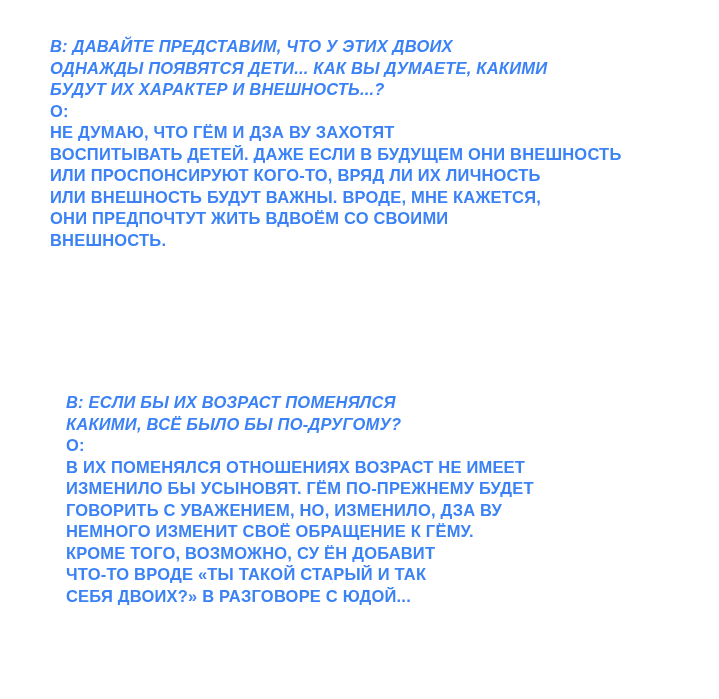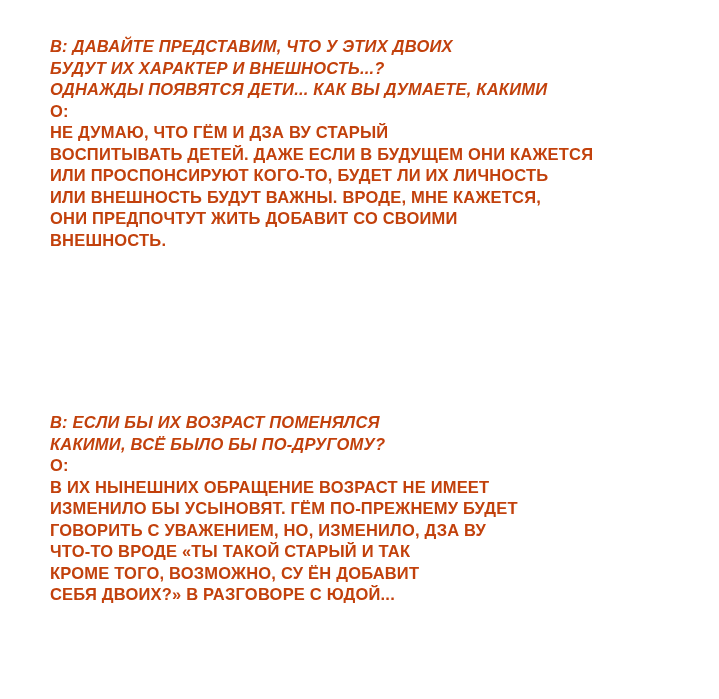--- a/index.html
+++ b/index.html
@@ -21,24 +21,24 @@
     width: 719px;
     height: 699px;
     background: #ffffff;
   }
   .qa-block {
     position: absolute;
     left: 50px;
     width: 640px;
   }
   #block-1 { top: 36px; }
-  #block-2 { top: 412px; }
+  #block-2 { top: 392px; margin-left: 16px; }
 
   .q-line, .a-line, .marker {
-    color: #c2410c;
+    color: #3b82f6;
     font-weight: bold;
     letter-spacing: 0.2px;
     white-space: pre;
   }
   .q-line {
     font-style: italic;
     font-size: 16.5px;
     line-height: 21.5px;
   }
   .marker {
@@ -59,43 +59,44 @@
   }
 </style>
 </head>
 <body>
 
 <div class="page">
 
   <div class="qa-block" id="block-1">
     <div class="question">
       <div class="q-line">B: ДАВАЙТЕ ПРЕДСТАВИМ, ЧТО У ЭТИХ ДВОИХ</div>
+      <div class="q-line">ОДНАЖДЫ ПОЯВЯТСЯ ДЕТИ... КАК ВЫ ДУМАЕТЕ, КАКИМИ</div>
       <div class="q-line">БУДУТ ИХ ХАРАКТЕР И ВНЕШНОСТЬ...?</div>
-      <div class="q-line">ОДНАЖДЫ ПОЯВЯТСЯ ДЕТИ... КАК ВЫ ДУМАЕТЕ, КАКИМИ</div>
     </div>
     <div class="marker">О:</div>
     <div class="answer">
-      <div class="a-line">НЕ ДУМАЮ, ЧТО ГЁМ И ДЗА ВУ СТАРЫЙ</div>
-      <div class="a-line">ВОСПИТЫВАТЬ ДЕТЕЙ. ДАЖЕ ЕСЛИ В БУДУЩЕМ ОНИ КАЖЕТСЯ</div>
-      <div class="a-line">ИЛИ ПРОСПОНСИРУЮТ КОГО-ТО, БУДЕТ ЛИ ИХ ЛИЧНОСТЬ</div>
+      <div class="a-line">НЕ ДУМАЮ, ЧТО ГЁМ И ДЗА ВУ ЗАХОТЯТ</div>
+      <div class="a-line">ВОСПИТЫВАТЬ ДЕТЕЙ. ДАЖЕ ЕСЛИ В БУДУЩЕМ ОНИ ВНЕШНОСТЬ</div>
+      <div class="a-line">ИЛИ ПРОСПОНСИРУЮТ КОГО-ТО, ВРЯД ЛИ ИХ ЛИЧНОСТЬ</div>
       <div class="a-line">ИЛИ ВНЕШНОСТЬ БУДУТ ВАЖНЫ. ВРОДЕ, МНЕ КАЖЕТСЯ,</div>
-      <div class="a-line">ОНИ ПРЕДПОЧТУТ ЖИТЬ ДОБАВИТ СО СВОИМИ</div>
+      <div class="a-line">ОНИ ПРЕДПОЧТУТ ЖИТЬ ВДВОЁМ СО СВОИМИ</div>
       <div class="a-line">ВНЕШНОСТЬ.</div>
     </div>
   </div>
 
   <div class="qa-block" id="block-2">
     <div class="question">
       <div class="q-line">B: ЕСЛИ БЫ ИХ ВОЗРАСТ ПОМЕНЯЛСЯ</div>
       <div class="q-line">КАКИМИ, ВСЁ БЫЛО БЫ ПО-ДРУГОМУ?</div>
     </div>
     <div class="marker">О:</div>
     <div class="answer">
-      <div class="a-line">В ИХ НЫНЕШНИХ ОБРАЩЕНИЕ ВОЗРАСТ НЕ ИМЕЕТ</div>
+      <div class="a-line">В ИХ ПОМЕНЯЛСЯ ОТНОШЕНИЯХ ВОЗРАСТ НЕ ИМЕЕТ</div>
       <div class="a-line">ИЗМЕНИЛО БЫ УСЫНОВЯТ. ГЁМ ПО-ПРЕЖНЕМУ БУДЕТ</div>
       <div class="a-line">ГОВОРИТЬ С УВАЖЕНИЕМ, НО, ИЗМЕНИЛО, ДЗА ВУ</div>
+      <div class="a-line">НЕМНОГО ИЗМЕНИТ СВОЁ ОБРАЩЕНИЕ К ГЁМУ.</div>
+      <div class="a-line">КРОМЕ ТОГО, ВОЗМОЖНО, СУ ЁН ДОБАВИТ</div>
       <div class="a-line">ЧТО-ТО ВРОДЕ «ТЫ ТАКОЙ СТАРЫЙ И ТАК</div>
-      <div class="a-line">КРОМЕ ТОГО, ВОЗМОЖНО, СУ ЁН ДОБАВИТ</div>
       <div class="a-line">СЕБЯ ДВОИХ?» В РАЗГОВОРЕ С ЮДОЙ...</div>
     </div>
   </div>
 
 </div>
 
 </body></html>

